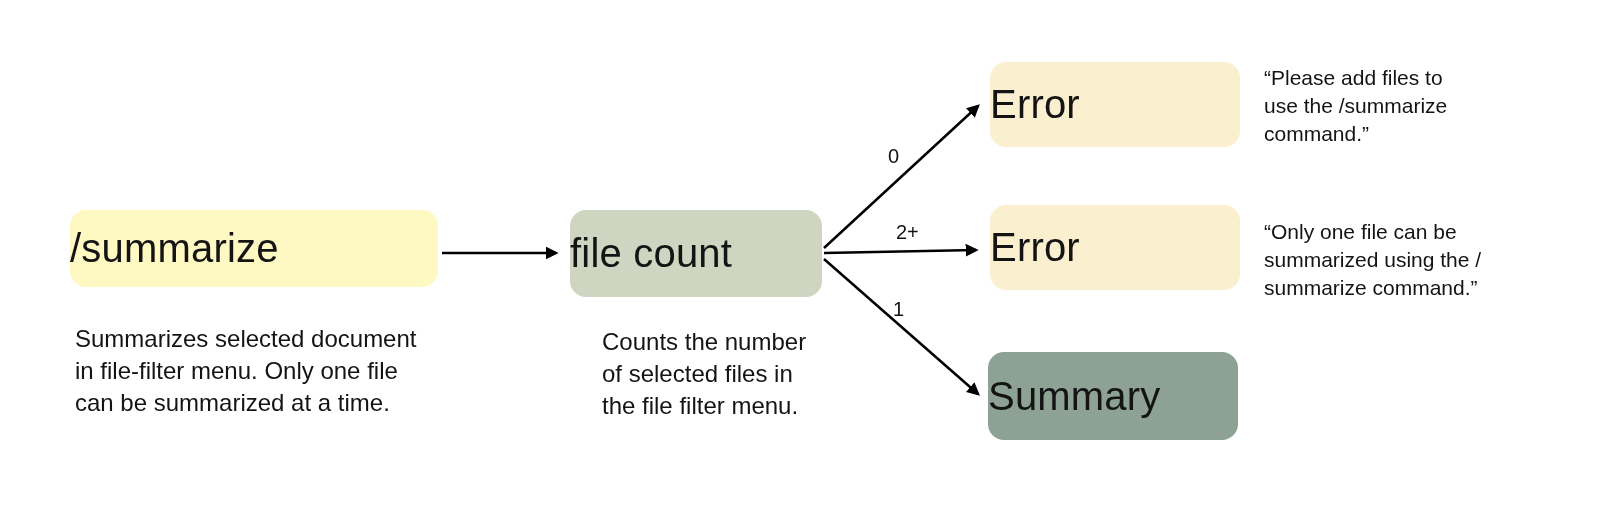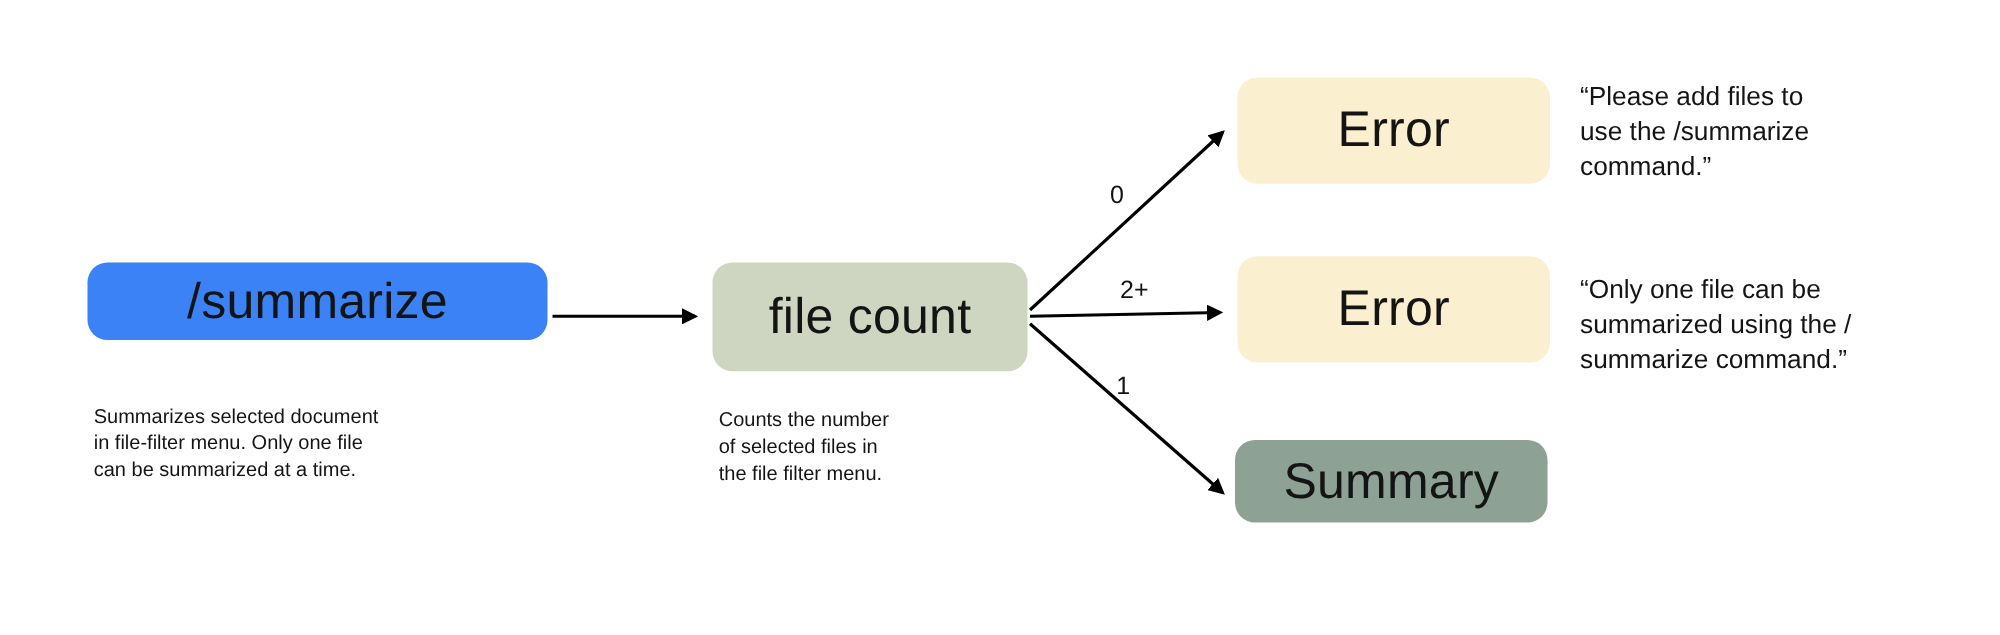--- a/index.html
+++ b/index.html
@@ -13,33 +13,32 @@
     position: relative;
     width: 1600px;
     height: 508px;
     background: #ffffff;
     overflow: hidden;
   }
   .node {
     position: absolute;
     display: flex;
     align-items: center;
-    justify-content: center;
     border-radius: 16px;
   }
   .node-label {
     font-size: 40px;
     font-weight: 400;
     letter-spacing: 0.2px;
     color: #141414;
     white-space: nowrap;
   }
   .caption {
     position: absolute;
-    font-size: 16px;
+    font-size: 24px;
     line-height: 1.33;
     color: #141414;
     white-space: pre-line;
   }
   .note {
     position: absolute;
     font-size: 21px;
     line-height: 1.33;
     color: #141414;
     white-space: pre-line;
@@ -69,31 +68,31 @@
       <marker id="arrowhead" viewBox="0 0 10 10" refX="8" refY="5" markerWidth="13" markerHeight="13" markerUnits="userSpaceOnUse" orient="auto">
         <path d="M 0 0 L 10 5 L 0 10 z" fill="#000000"></path>
       </marker>
     </defs>
     <line x1="442" y1="253" x2="556" y2="253" stroke="#000000" stroke-width="2.5" marker-end="url(#arrowhead)"></line>
     <line x1="824" y1="248" x2="978" y2="106" stroke="#000000" stroke-width="2.5" marker-end="url(#arrowhead)"></line>
     <line x1="824" y1="253" x2="976" y2="250" stroke="#000000" stroke-width="2.5" marker-end="url(#arrowhead)"></line>
     <line x1="824" y1="259" x2="978" y2="394" stroke="#000000" stroke-width="2.5" marker-end="url(#arrowhead)"></line>
   </svg>
 
-  <div class="node" style="left: 70px; top: 210px; width: 368px; height: 62px; background-color: #3b82f6;">
+  <div class="node" style="left: 70px; top: 210px; width: 368px; height: 77px; background-color: #fef9c3;">
     <span class="node-label">/summarize</span>
   </div>
   <div class="caption" style="left:75px; top:323px; width:390px;">Summarizes selected document
 in file-filter menu. Only one file
 can be summarized at a time.</div>
 
   <div class="node" style="left: 570px; top: 210px; width: 252px; height: 87px; background-color: rgb(206, 214, 194);">
     <span class="node-label">file count</span>
   </div>
-  <div class="caption" style="left:575px; top:326px; width:280px;">Counts the number
+  <div class="caption" style="left:602px; top:326px; width:280px;">Counts the number
 of selected files in
 the file filter menu.</div>
 
   <div class="edge-label" style="left:888px; top:145px;">0</div>
   <div class="edge-label" style="left:896px; top:221px;">2+</div>
   <div class="edge-label" style="left:893px; top:298px;">1</div>
 
   <div class="node" style="left: 990px; top: 62px; width: 250px; height: 85px; background-color: rgb(250, 240, 207);">
     <span class="node-label">Error</span>
   </div>
@@ -101,17 +100,17 @@
 use the /summarize
 command.”</div>
 
   <div class="node" style="left: 990px; top: 205px; width: 250px; height: 85px; background-color: rgb(250, 240, 207);">
     <span class="node-label">Error</span>
   </div>
   <div class="note" style="left:1264px; top:218px; width:260px;">“Only one file can be
 summarized using the /
 summarize command.”</div>
 
-  <div class="node" style="left: 988px; top: 352px; width: 250px; height: 66px; background-color: rgb(141, 162, 149);">
+  <div class="node" style="left: 988px; top: 352px; width: 250px; height: 88px; background-color: rgb(141, 162, 149);">
     <span class="node-label">Summary</span>
   </div>
 
 </div>
 
 </body></html>

